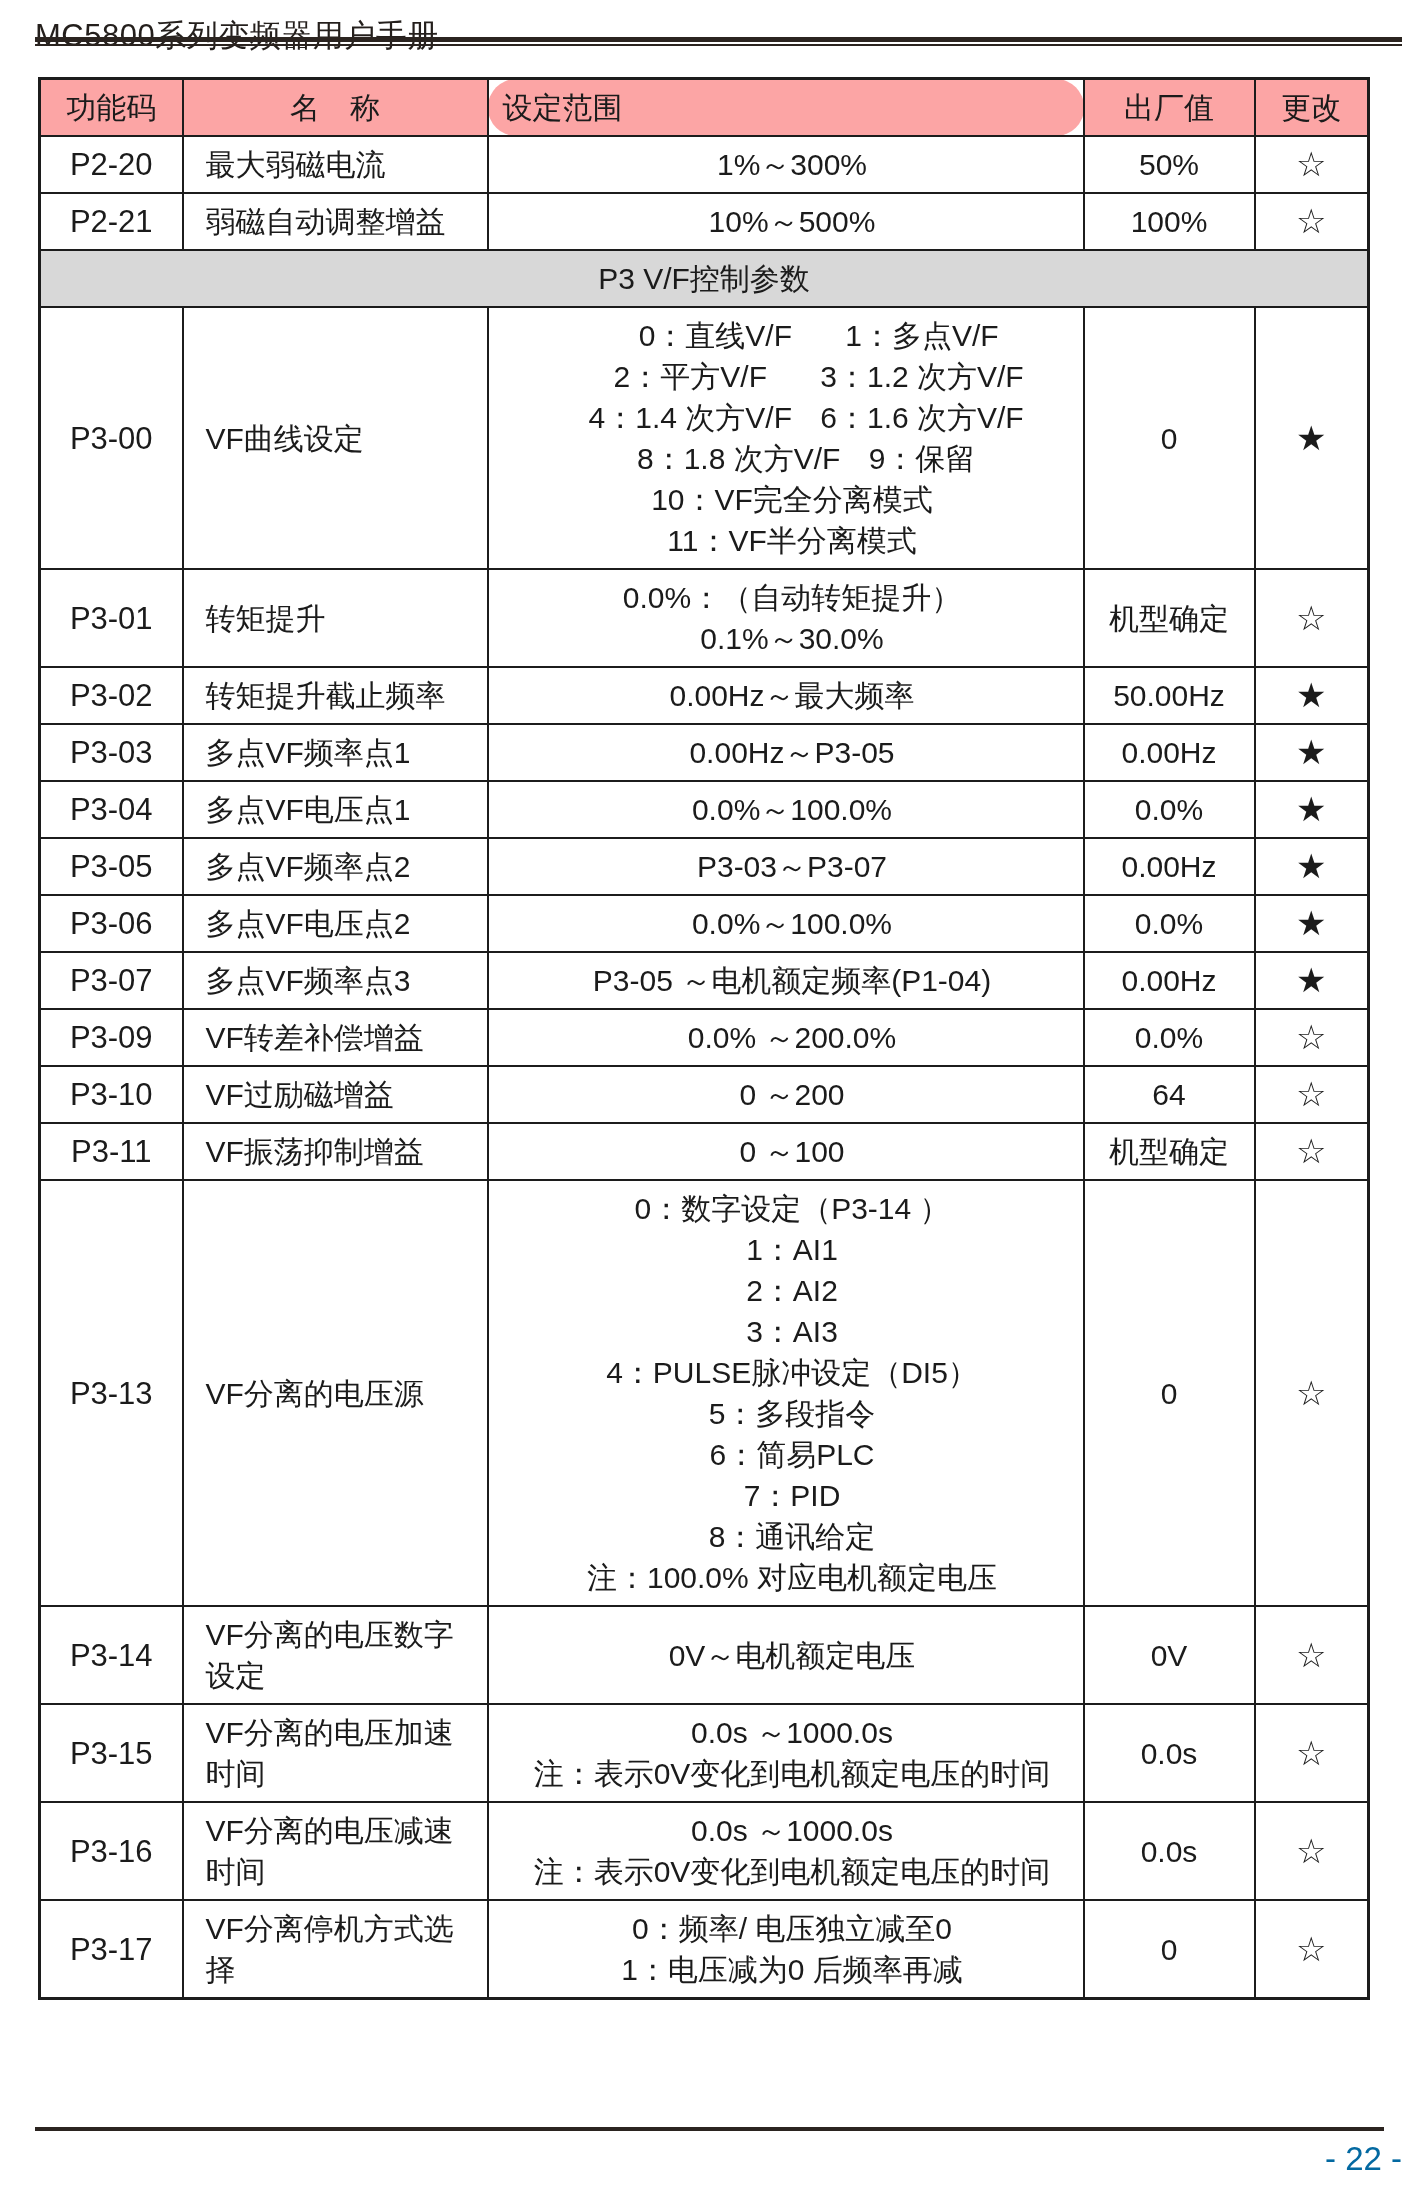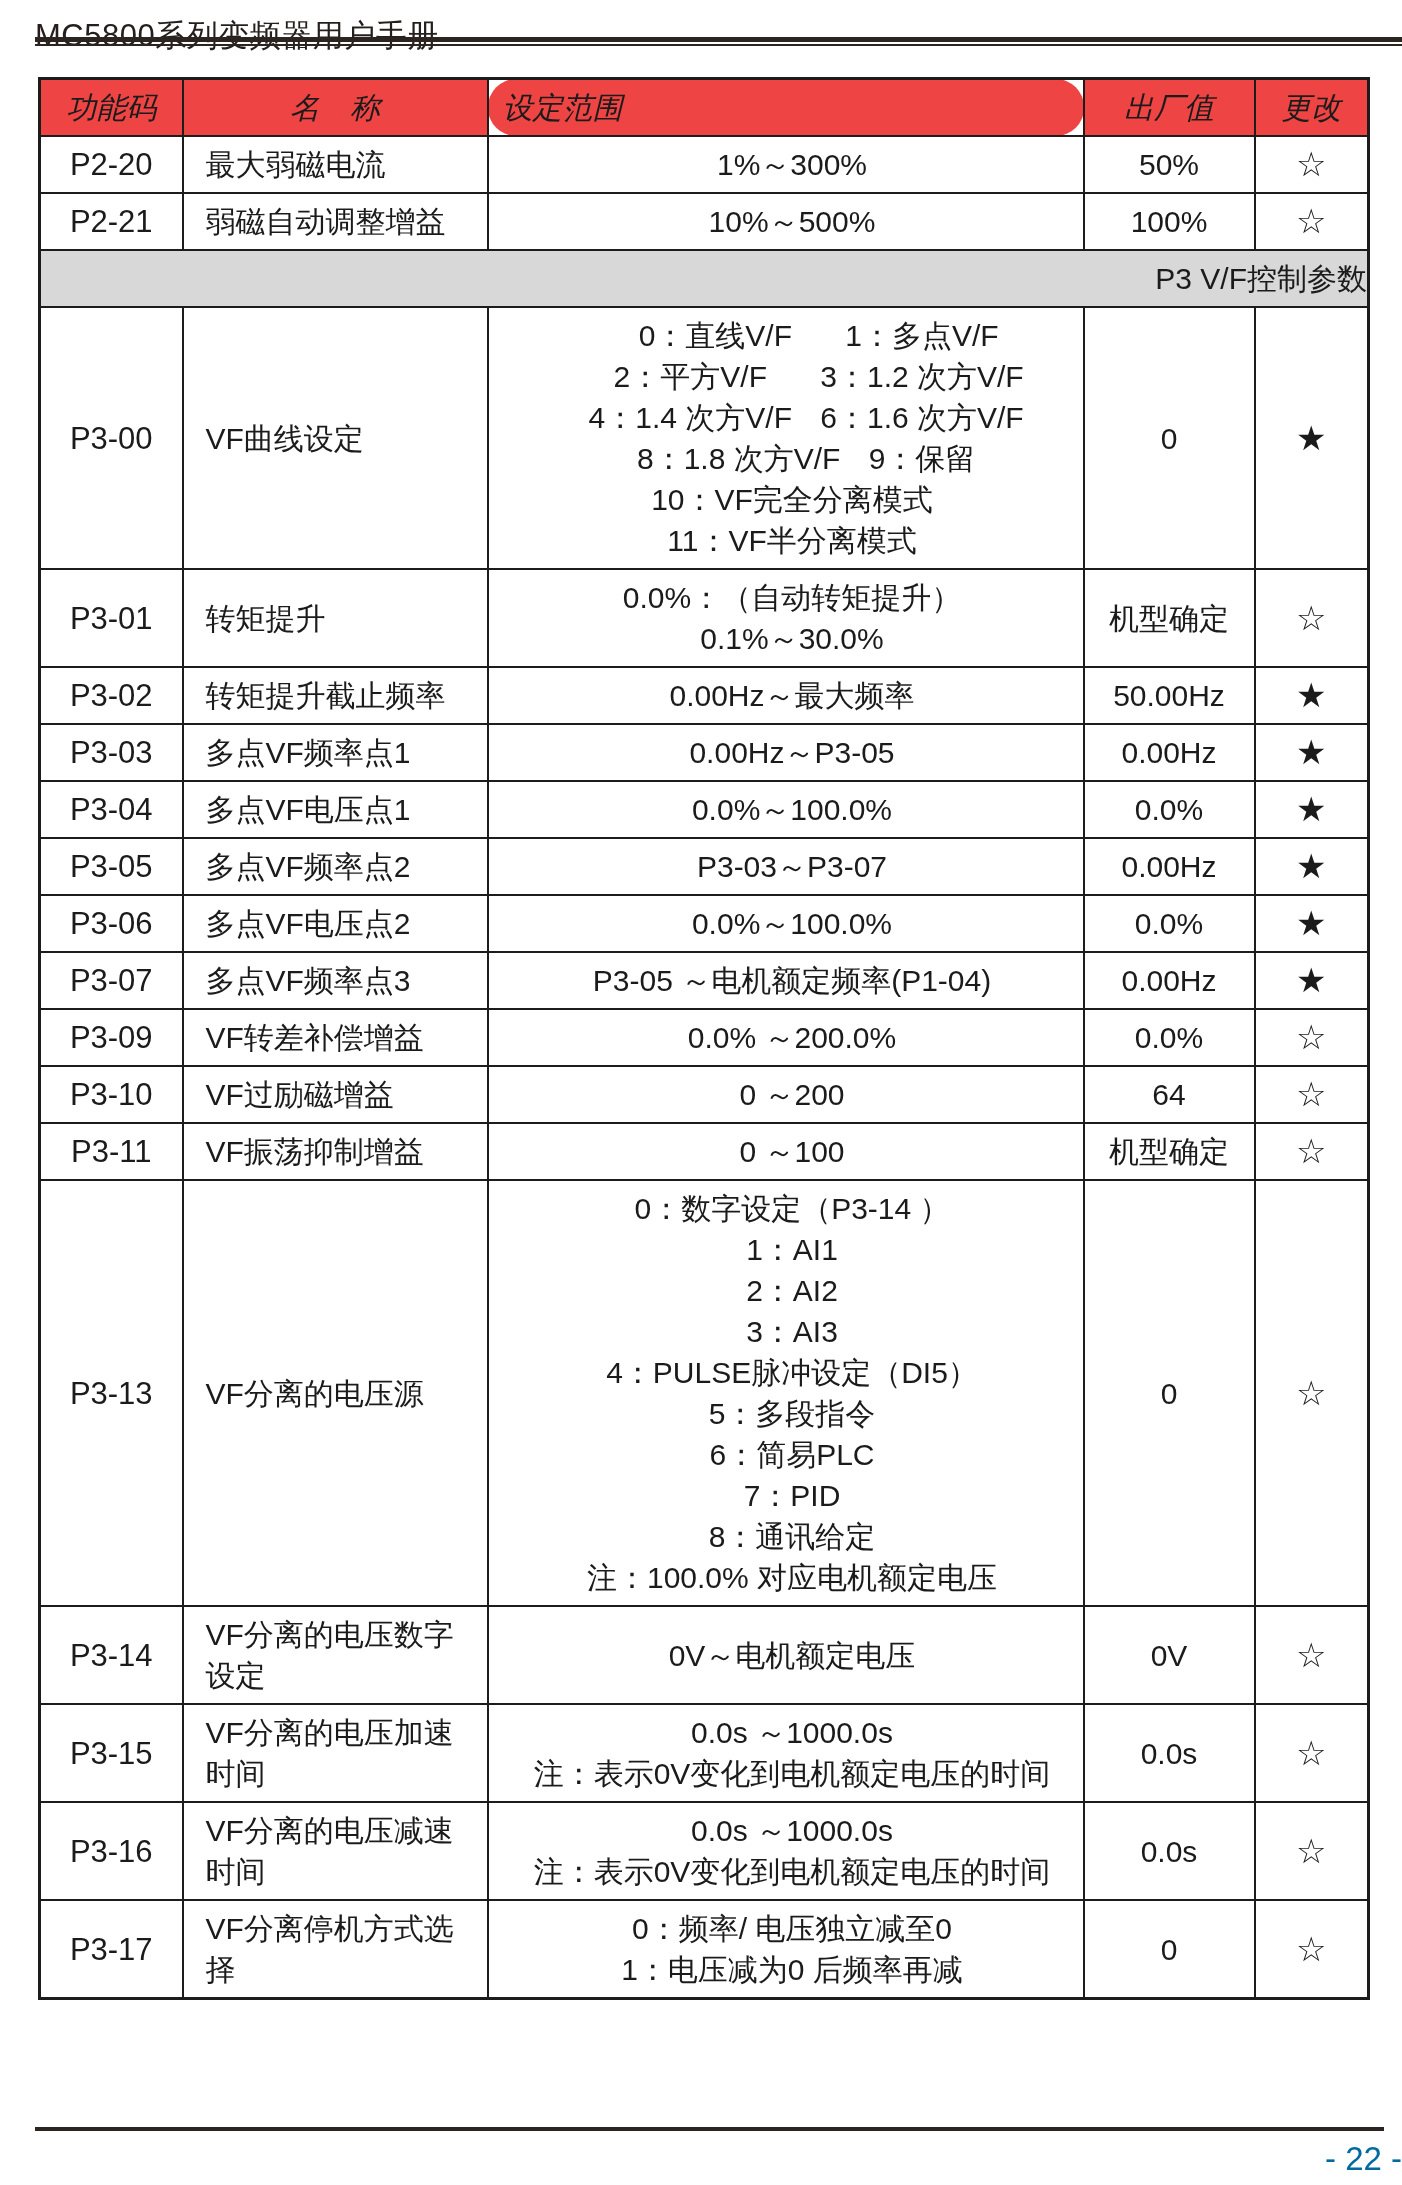--- a/index.html
+++ b/index.html
@@ -33,38 +33,37 @@
   .param-table th, .param-table td {
     border:2px solid #1c1c1c;
     font-size:30px;
     font-weight:400;
     line-height:41px;
     padding:7px 0;
     vertical-align:middle;
     overflow:hidden;
   }
   .param-table thead th {
-    background:#ef4444;
+    background:#fca5a5;
     font-weight:400;
-    font-style:italic;
   }
   th.h-code, th.h-default, th.h-change { text-align:center; }
   th.h-name { text-align:center; }
   th.h-range { text-align:left; padding-left:14px;border-radius:28px; }
   td.code-cell { text-align:center; font-size:31px; }
   td.name-cell {
     text-align:left; padding-left:22px; padding-right:6px;
     white-space:pre-line;
   }
   td.range-cell { text-align:center; padding-left:17px; padding-right:4px; }
   td.default-cell { text-align:center; }
   td.star-cell { text-align:center; font-size:34px; }
   tr.section-row td {
     background:#d8d8d8;
-    text-align:right;
+    text-align:center;
   }
   .opt-left { display:inline-block; width:260px; }
   .footer-rule {
     position:absolute; left:35px; right:18px; top:2127px;
     height:0;
     border-top:4px solid #2b2420;
   }
   .page-number {
     position:absolute; left:0; top:2140px; width:100%;
     text-align:right;

